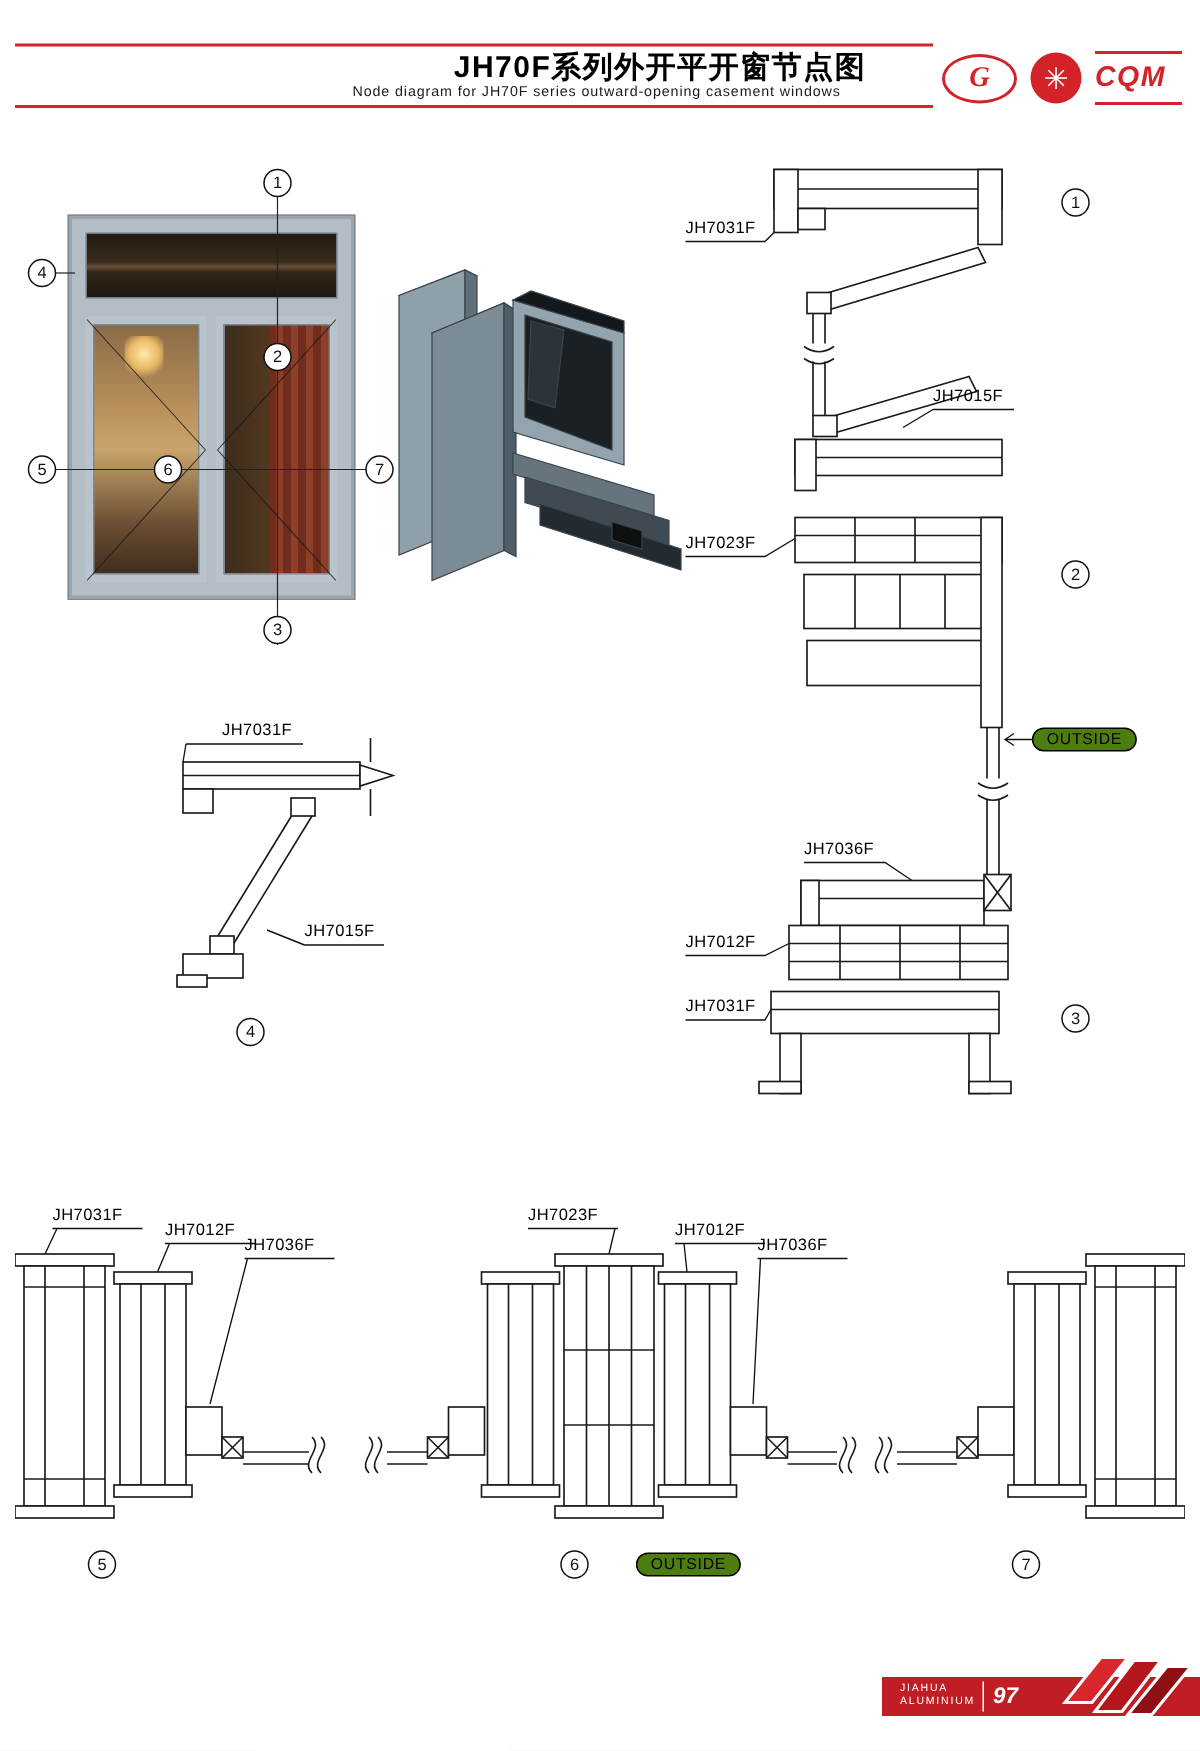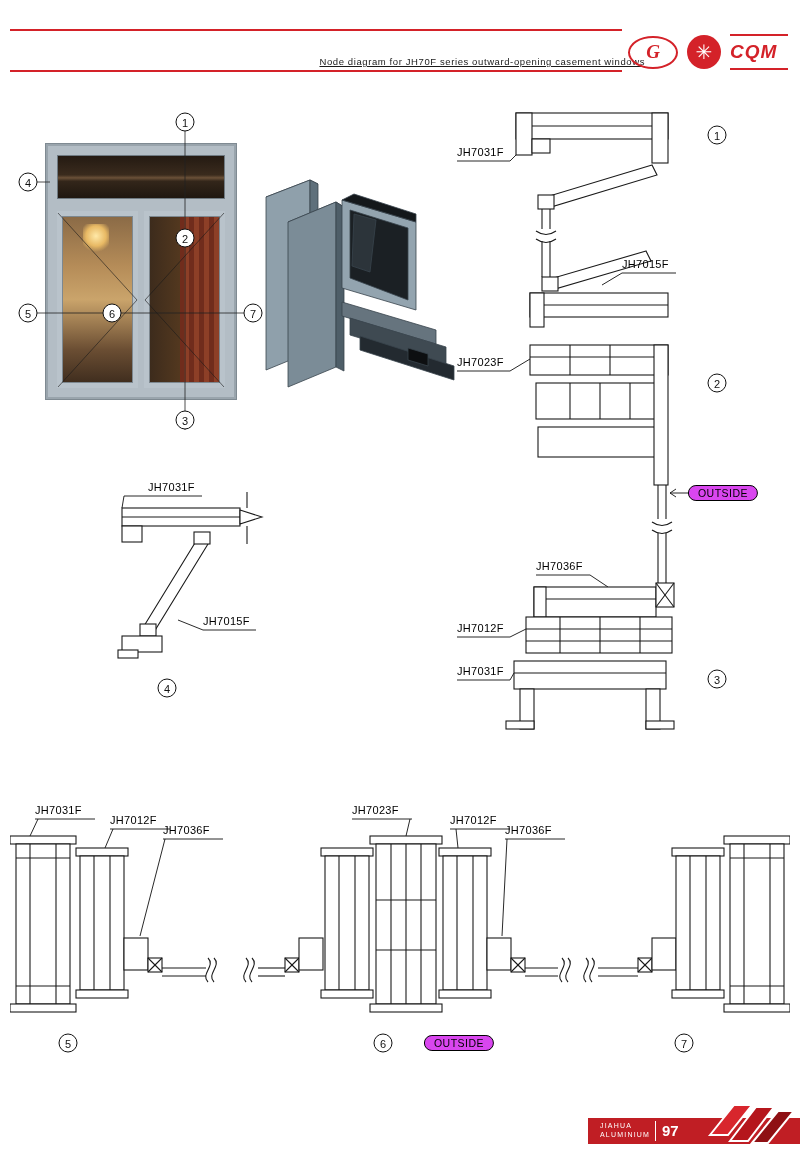--- a/index.html
+++ b/index.html
@@ -3,22 +3,22 @@
 <meta charset="utf-8">
 <style>
   * { margin:0; padding:0; box-sizing:border-box; }
   body { background:#d9d9d9; font-family:"Liberation Sans", sans-serif; }
   .page { position:relative; width:800px; height:1167px; background:#ffffff; overflow:hidden; margin:0 auto; }
 
   
   .rule { position:absolute; background:#d42229; height:2px; }
   .title-cn { position:absolute; left:255px; top:31px; width:370px; text-align:center;
               font-size:20px; font-weight:700; color:#000; letter-spacing:1px; white-space:nowrap; }
-  .title-en { position:absolute; left:235px; top:56px; width:410px; text-align:right;
-              font-size:9.5px; color:#1a1a1a; letter-spacing:0.6px; white-space:nowrap;text-decoration:underline; }
+  .title-en { position:absolute; left:235px; top:56px; width:410px; text-align:left;
+              font-size:9.5px; color:#1a1a1a; letter-spacing:0.6px; white-space:nowrap; }
   .logos { position:absolute; left:628px; top:33px; width:168px; height:38px;
            display:flex; align-items:center; gap:9px; }
   .logo-oval { width:50px; height:33px; border:2px solid #d42229; border-radius:50%;
                display:flex; align-items:center; justify-content:center;
                color:#d42229; font-weight:700; font-style:italic; font-size:19px; font-family:"Liberation Serif", serif; }
   .logo-circle { width:34px; height:34px; border-radius:50%; background:#d42229; color:#fff;
                  display:flex; align-items:center; justify-content:center; font-size:20px; }
   .logo-cqm { width:58px; height:36px; display:flex; align-items:center; justify-content:flex-start;
               color:#d42229; font-weight:700; font-style:italic; font-size:19px;
               border-top:2px solid #d42229; border-bottom:2px solid #d42229; letter-spacing:1px; }
@@ -44,44 +44,45 @@
              background:#fff; display:flex; align-items:center; justify-content:center;
              font-size:11px; color:#111; transform:translate(-50%,-50%); z-index:6; }
 
   
   .plabel { position:absolute; font-size:11px; color:#000; letter-spacing:0.3px;
             white-space:nowrap; z-index:5; }
 
   
   .outside { position:absolute; transform:translate(-50%,-50%); border:1.2px solid #000;
              border-radius:10px; padding:1px 9px; font-size:10.5px; letter-spacing:0.5px;
-             background:#d946ef; color:#000; z-index:6; white-space:nowrap; }
+             background:#4d7c0f; color:#000; z-index:6; white-space:nowrap; }
 
   
   .ln { fill:none; stroke:#1a1a1a; stroke-width:1.1; }
   .fw { fill:#ffffff; stroke:#1a1a1a; stroke-width:1.1; }
   .ld { fill:none; stroke:#111; stroke-width:0.9; }
   .chain { fill:none; stroke:#222; stroke-width:0.8; }
   .diag { fill:none; stroke:#1a1a1a; stroke-width:0.7; opacity:0.85; }
 
   svg.overlay { position:absolute; z-index:4; }
 
   
   .footer-band { position:absolute; left:588px; top:1118px; width:212px; height:26px; background:#c01e24; }
   .footer-brand { position:absolute; left:600px; top:1121px; color:#fff; font-size:7px;
                   letter-spacing:1.2px; line-height:9px; z-index:7; }
   .footer-sep { position:absolute; left:655px; top:1121px; width:1px; height:20px; background:#fff; z-index:7; }
-  .footer-page { position:absolute; left:662px; top:1122px; color:#fff; font-size:15px; font-weight:700; z-index:7; }
+  .footer-page { position:absolute; left:662px; top:1122px; color:#fff; font-size:15px; font-weight:700; z-index:7;font-style:italic; }
 </style>
 </head>
 <body>
 
 <div class="page">
 
   <div class="rule" style="left:10px; top:29px; width:612px;"></div>
+  <div class="title-cn">JH70F系列外开平开窗节点图</div>
   <div class="title-en">Node diagram for JH70F series outward-opening casement windows</div>
   <div class="rule" style="left:10px; top:70px; width:612px;"></div>
   <div class="logos">
     <div class="logo-oval">
       <span>G</span>
     </div>
     <div class="logo-circle">
       <span>✳</span>
     </div>
     <div class="logo-cqm">

